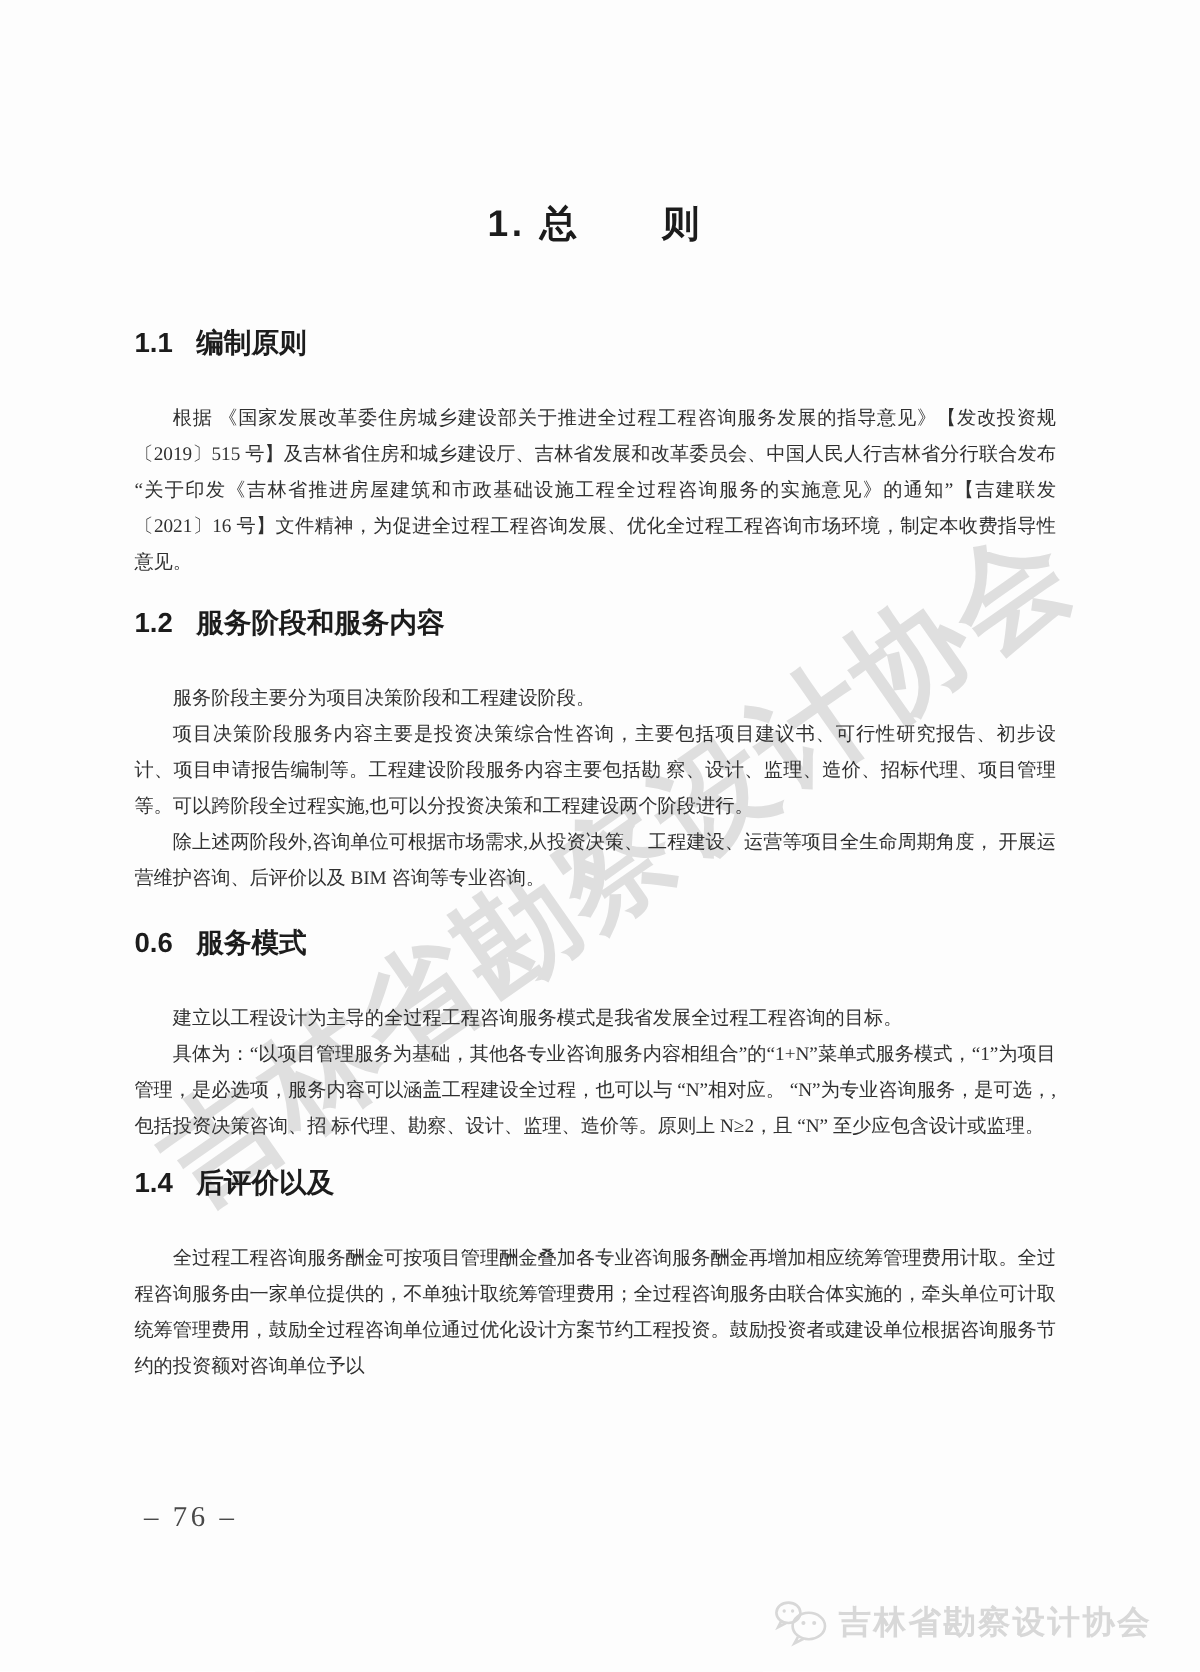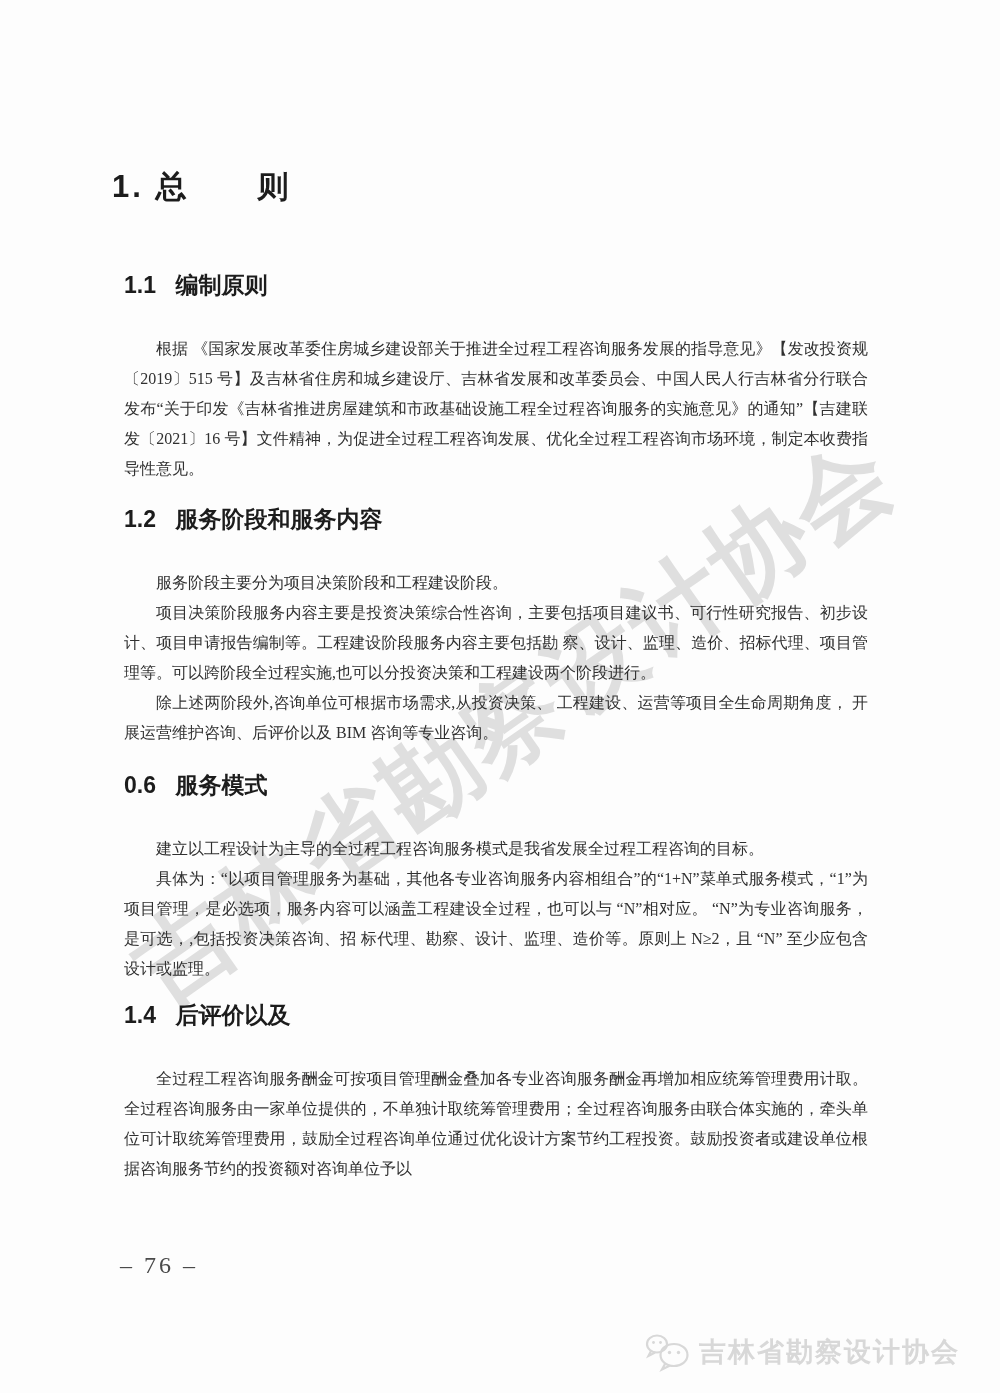--- a/index.html
+++ b/index.html
@@ -29,27 +29,28 @@
     user-select:none;
   }
   .content{
     position:absolute;
     left:112px;top:0;
     width:768px;
     z-index:1;
   }
   .doc-title{
     margin:166px 0 0 0;
+    text-align:center;
     font-size:31px;
     font-weight:bold;
     letter-spacing:3px;
     color:#1c1c1c;
     font-family:"Liberation Sans","DejaVu Sans",sans-serif;
   }
-  .sec{margin:12px;}
+  .sec{margin:0;}
   .sec-heading{
     margin:0;
     font-size:23px;
     font-weight:bold;
     color:#1c1c1c;
     line-height:30px;
     font-family:"Liberation Sans","DejaVu Sans",sans-serif;
   }
   .sec-num{margin-right:0.85em;}
   .sec-1{margin-top:62px;}

